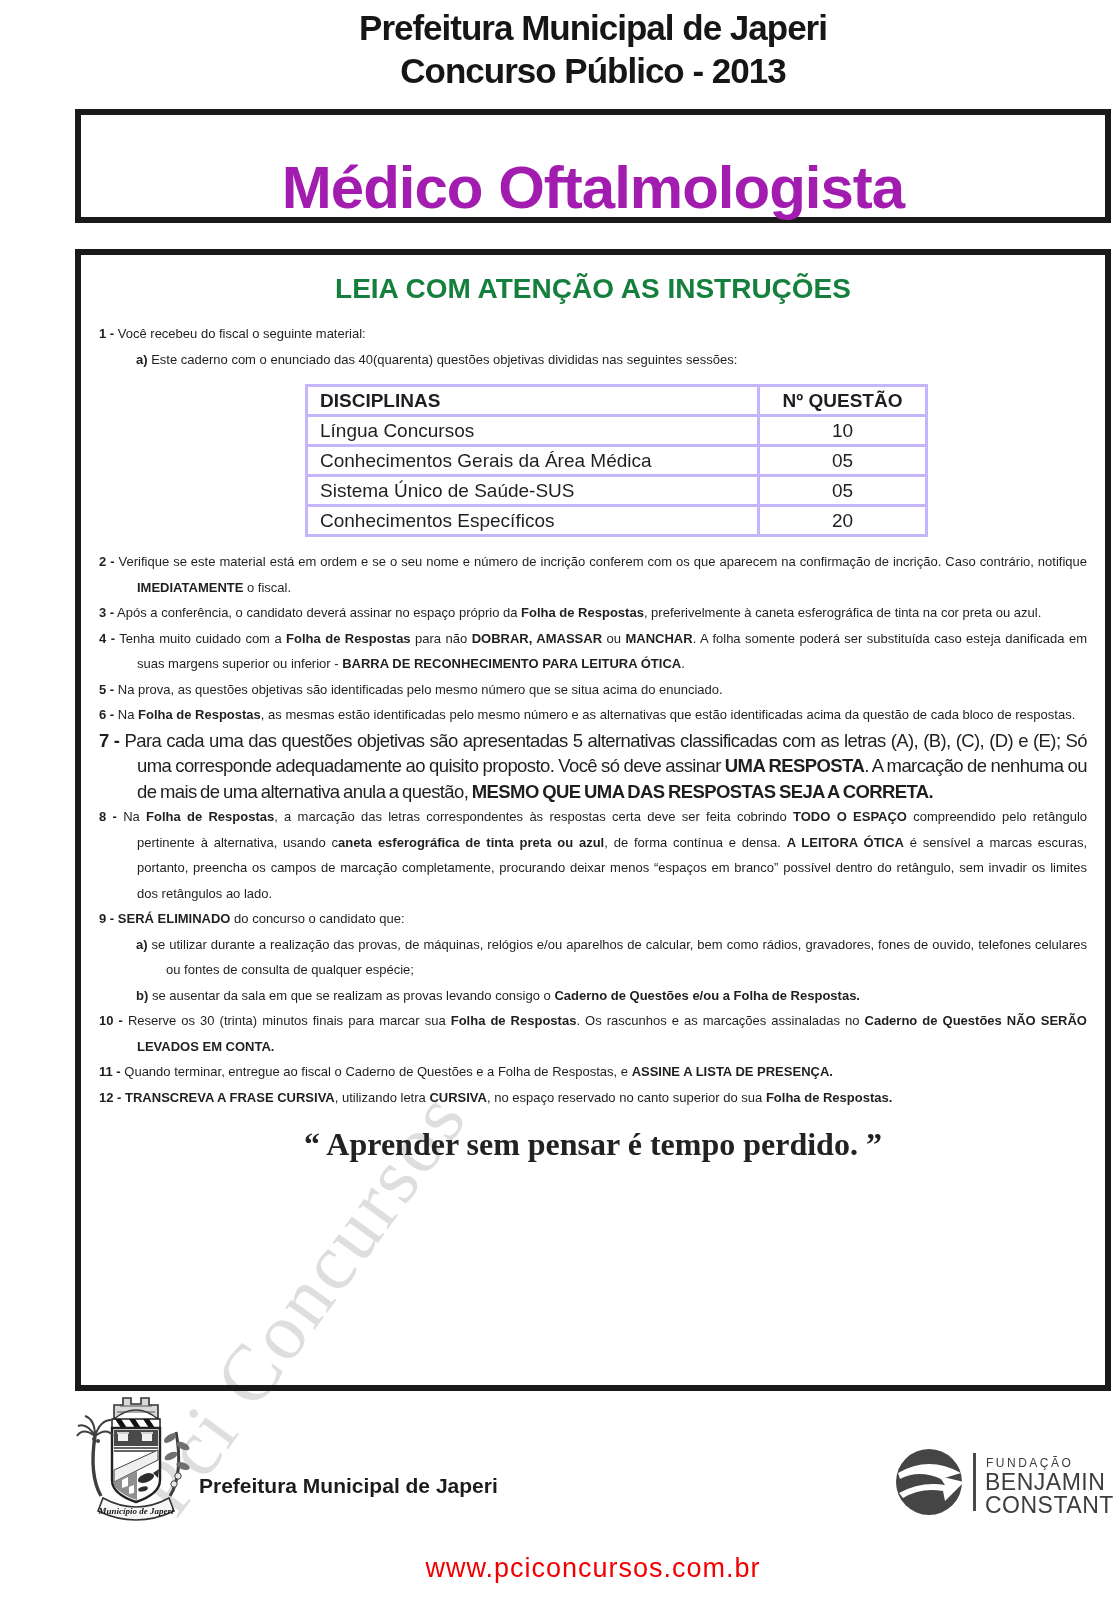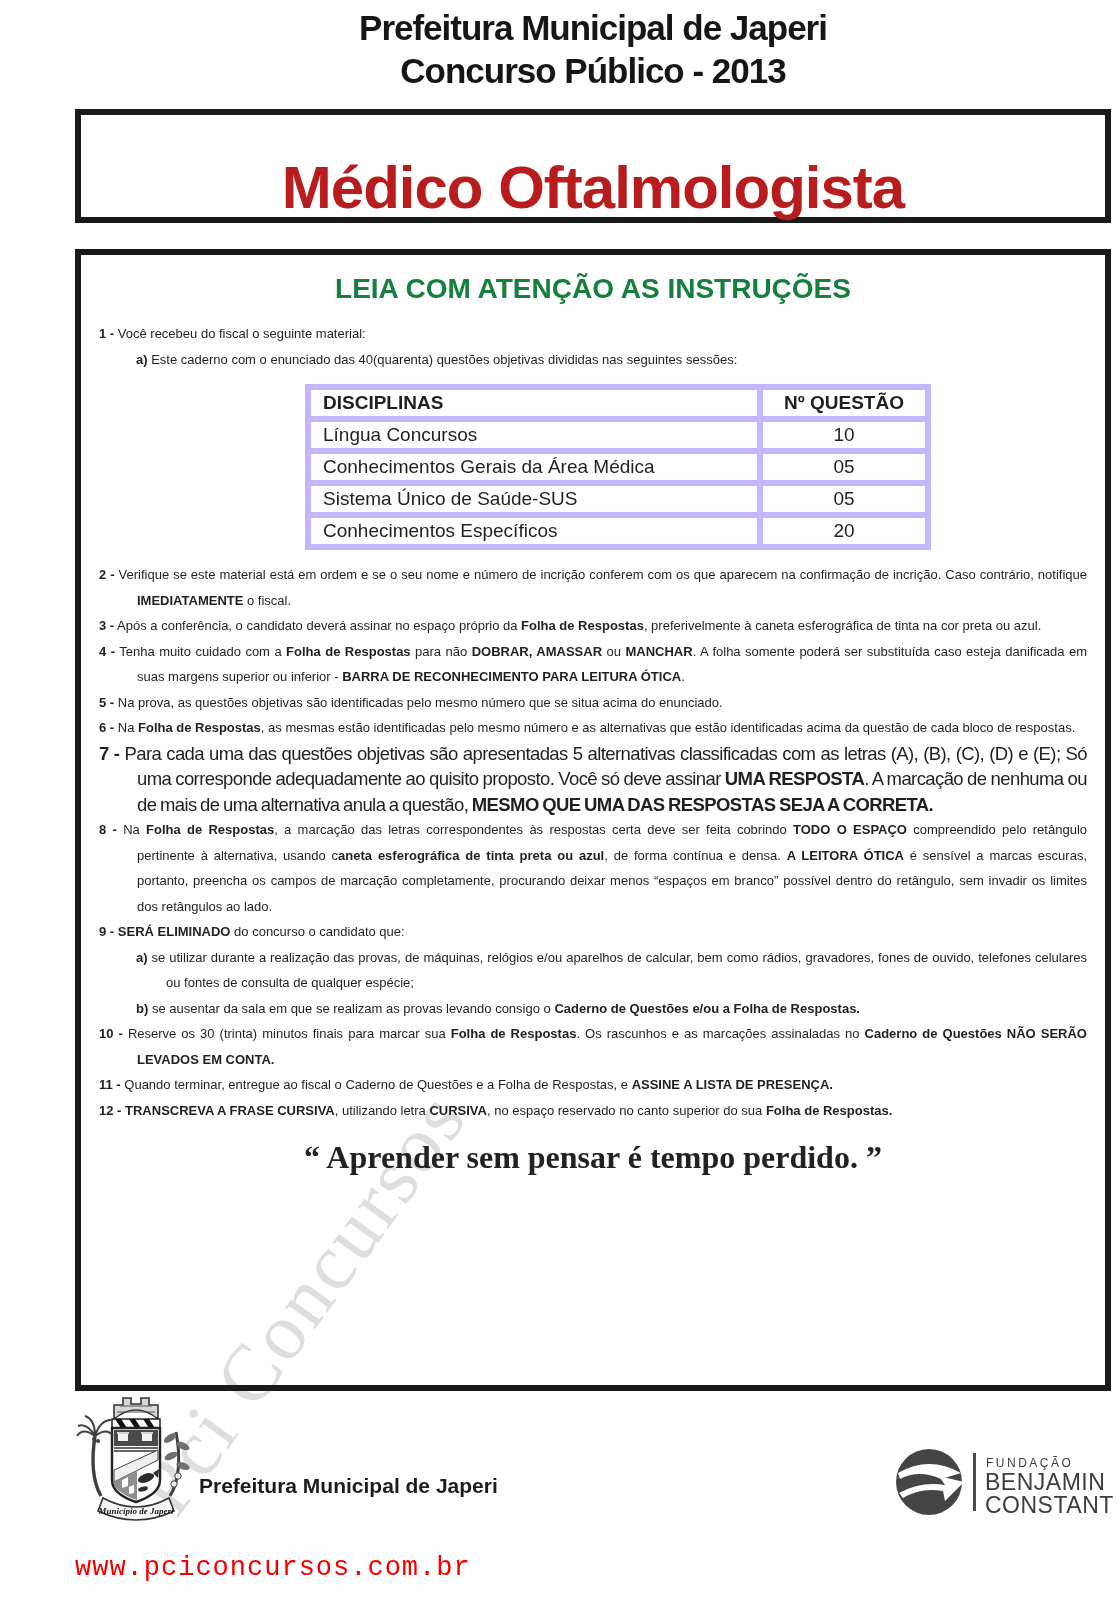--- a/index.html
+++ b/index.html
@@ -14,42 +14,42 @@
     color:#d6d6d6; opacity:.8; white-space:nowrap;
     transform:rotate(-54deg); transform-origin:0 0;
   }
   .content { position:absolute; left:75px; top:0; width:1036px; z-index:2; }
   .hdr { text-align:center; font-weight:bold; font-size:35px; line-height:43px; letter-spacing:-1px; color:#161616; }
   .hdr-wrap { margin-top:6px; }
   .job-box {
     margin-top:17px; height:114px; border:6px solid #1a1a1a;
     display:flex; align-items:center; justify-content:center;
   }
-  .job-title { font-weight:bold; font-size:60px; letter-spacing:-1px; color:#b91c1c;margin-top:43px; }
+  .job-title { font-weight:bold; font-size:60px; letter-spacing:-1px; color:#a21caf;margin-top:43px; }
   .instr-box { margin-top:26px; height:1142px; border:6px solid #1a1a1a; padding:12px 18px 0 18px; overflow:hidden; }
   .instr-title { text-align:center; font-weight:bold; font-size:28px; margin:6px 0 16px 0; color:#15803d; }
   .instr-item { font-size:13px; line-height:25.5px; text-align:justify; padding-left:38px; text-indent:-38px; }
   .instr-item .lab { font-weight:bold; }
   .instr-item.sub { margin-left:37px; padding-left:30px; text-indent:-30px; }
   .instr-item.condensed { font-size:18.5px; letter-spacing:-0.6px; word-spacing:-1px; }
   .instr-item b { font-weight:bold; }
   table.disc { border-collapse:collapse; margin:12px 0 12px 206px; font-size:19px; }
-  table.disc th, table.disc td { border:6px solid #c4b5fd; padding:2px 12px; height:30px; }
+  table.disc th, table.disc td { border:3px solid #c4b5fd; padding:2px 12px; height:30px; }
   table.disc th:first-child, table.disc td:first-child { width:452px; text-align:left; }
   table.disc th:last-child, table.disc td:last-child { width:168px; text-align:center; }
   table.disc th { font-weight:bold; }
   .quote {
     margin-top:16px; text-align:center;
     font-family:"Liberation Serif", serif; font-weight:600;
     font-size:32px; color:#222;
   }
   .crest { position:absolute; left:75px; top:1392px; z-index:2; }
   .pref-label { position:absolute; left:199px; top:1474px; z-index:2; font-weight:bold; font-size:21px; color:#1c1c1c; }
   .fbc { position:absolute; left:893px; top:1443px; z-index:2; }
-  .site-url-wrap { position:absolute; left:75px; top:1553px; width:1036px; z-index:2;font-family:Liberation Mono, monospace; }
+  .site-url-wrap { position:absolute; left:75px; top:1553px; width:1036px; text-align:center; z-index:2; }
   .site-url { font-size:27px; color:#f20000; text-decoration:none; letter-spacing:1px; }
 </style>
 </head>
 <body>
 
 <div class="watermark">Pci Concursos</div>
 
 <div class="content">
   <div class="hdr-wrap">
     <div class="hdr">Prefeitura Municipal de Japeri</div>

